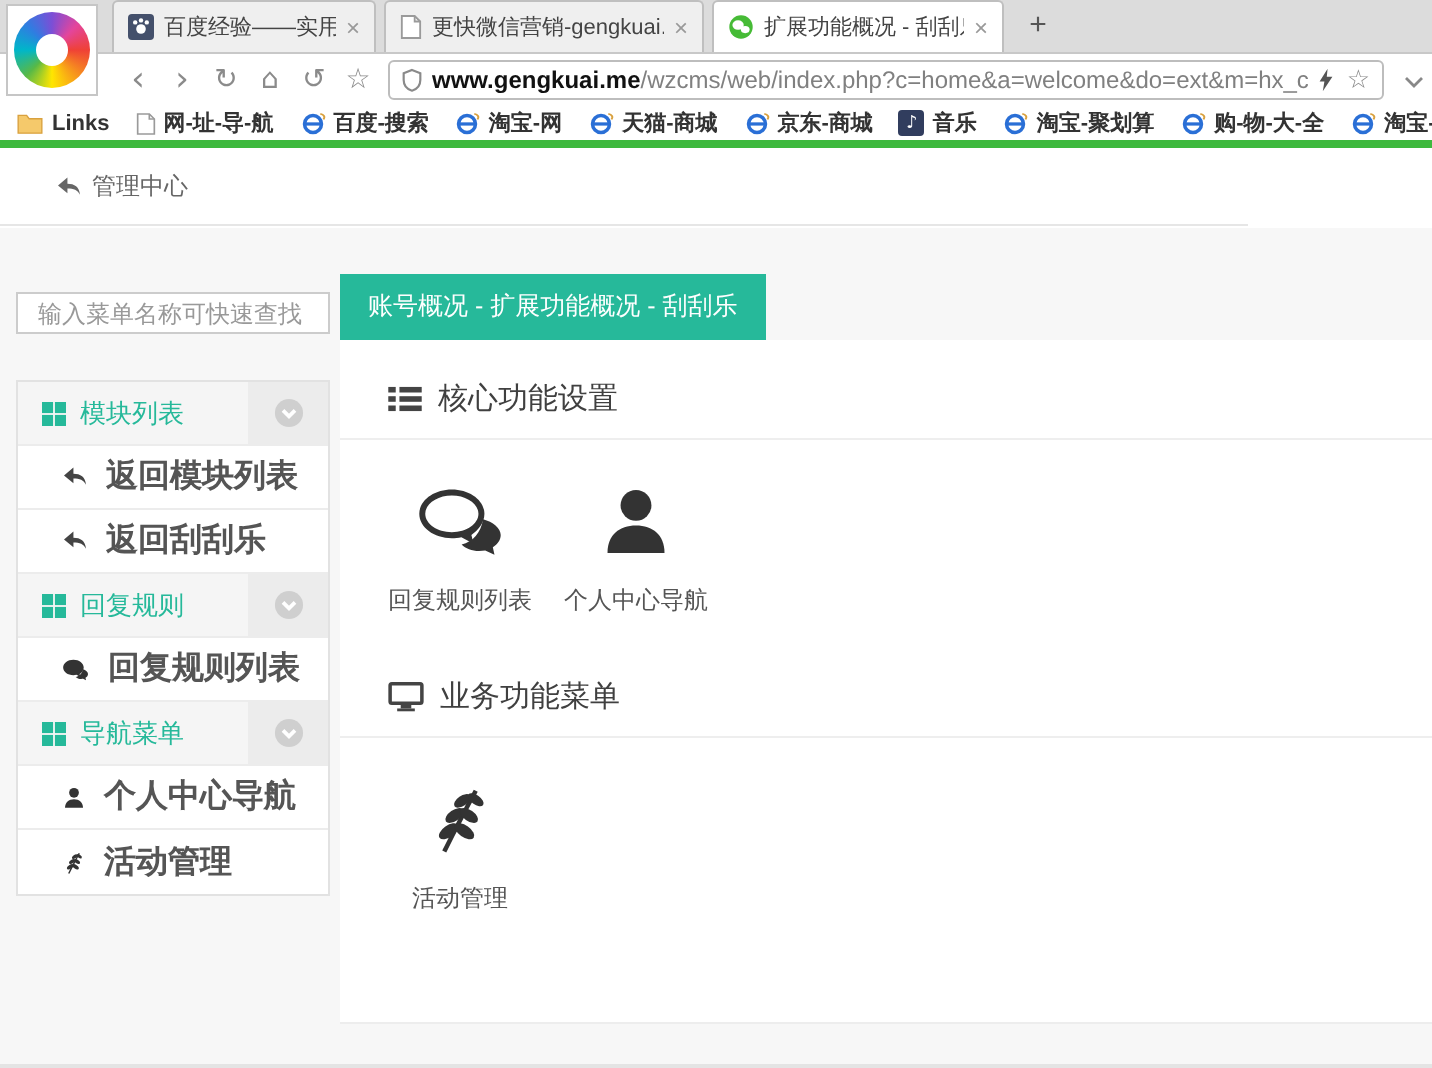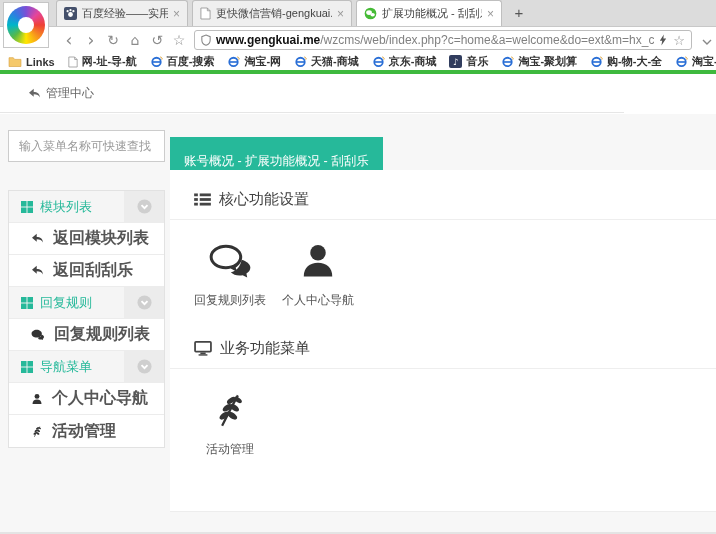--- a/index.html
+++ b/index.html
@@ -48,38 +48,38 @@
               font-family:"DejaVu Sans",sans-serif; }
 
   .strip { position:absolute; left:0; top:70px; width:716px; height:4px; background:#3eb93e; }
 
   
   .page-header { position:absolute; left:0; top:74px; width:624px; height:39px; background:#fff;
                  border-bottom:1px solid #e6e6e6; display:flex; align-items:center;
                  padding-left:28px; gap:5px; font-size:12px; color:#666; }
   .page-body { position:absolute; left:0; top:114px; width:716px; height:420px; background:#f7f7f7; }
 
-  .search-box { position:absolute; left:8px; top:16px; width:157px; height:32px; }
+  .search-box { position:absolute; left:8px; top:32px; width:157px; height:21px; }
   .search-box input { width:100%; height:100%; border:1px solid #ccc; padding:0 10px;
                       font-size:12px; color:#555; outline:none;
                       font-family:"Liberation Sans","DejaVu Sans",sans-serif; }
   .search-box input::placeholder { color:#999; }
 
   .side-menu { position:absolute; left:8px; top:76px; width:157px; background:#a3a3a3;
                border:1px solid #e2e2e2; }
   .row { height:32px; border-bottom:1px solid #ececec; display:flex; align-items:center; position:relative; }
   .row:last-child { border-bottom:none; }
   .header-row { background:#f5f5f5; color:#26b99a; font-size:13px; padding-left:12px; gap:7px; }
   .chev-box { position:absolute; right:0; top:0; width:40px; height:100%; background:#ececec;
               display:flex; align-items:center; justify-content:center; }
   .item-row { background:#fff; padding-left:22px; gap:9px; font-size:16px; color:#555;font-weight:bold; }
   .ico { display:inline-flex; align-items:center; justify-content:center; }
 
   .green-tab { position:absolute; left:170px; top:23px; height:33px; background:#26b99a;
-               color:#fff; font-size:12.5px; display:flex; align-items:flex-end; padding:0 14px; }
+               color:#fff; font-size:12.5px; display:flex; align-items:center; padding:0 14px; }
   .content-panel { position:absolute; left:170px; top:56px; width:546px; height:342px;
                    background:#fff; border-bottom:1px solid #ededed; }
   .section-title { display:flex; align-items:center; gap:8px; font-size:15px; color:#404040;
                    padding:20px 0 10px 24px; }
   .divider { border-bottom:1px solid #eee; }
   .icon-grid { display:flex; gap:8px; padding:16px 0 10px 20px; }
   .icon-item { width:80px; display:flex; flex-direction:column; align-items:center; gap:12px;
                font-size:12px; color:#555; padding-top:6px; }
 </style>
 </head>

